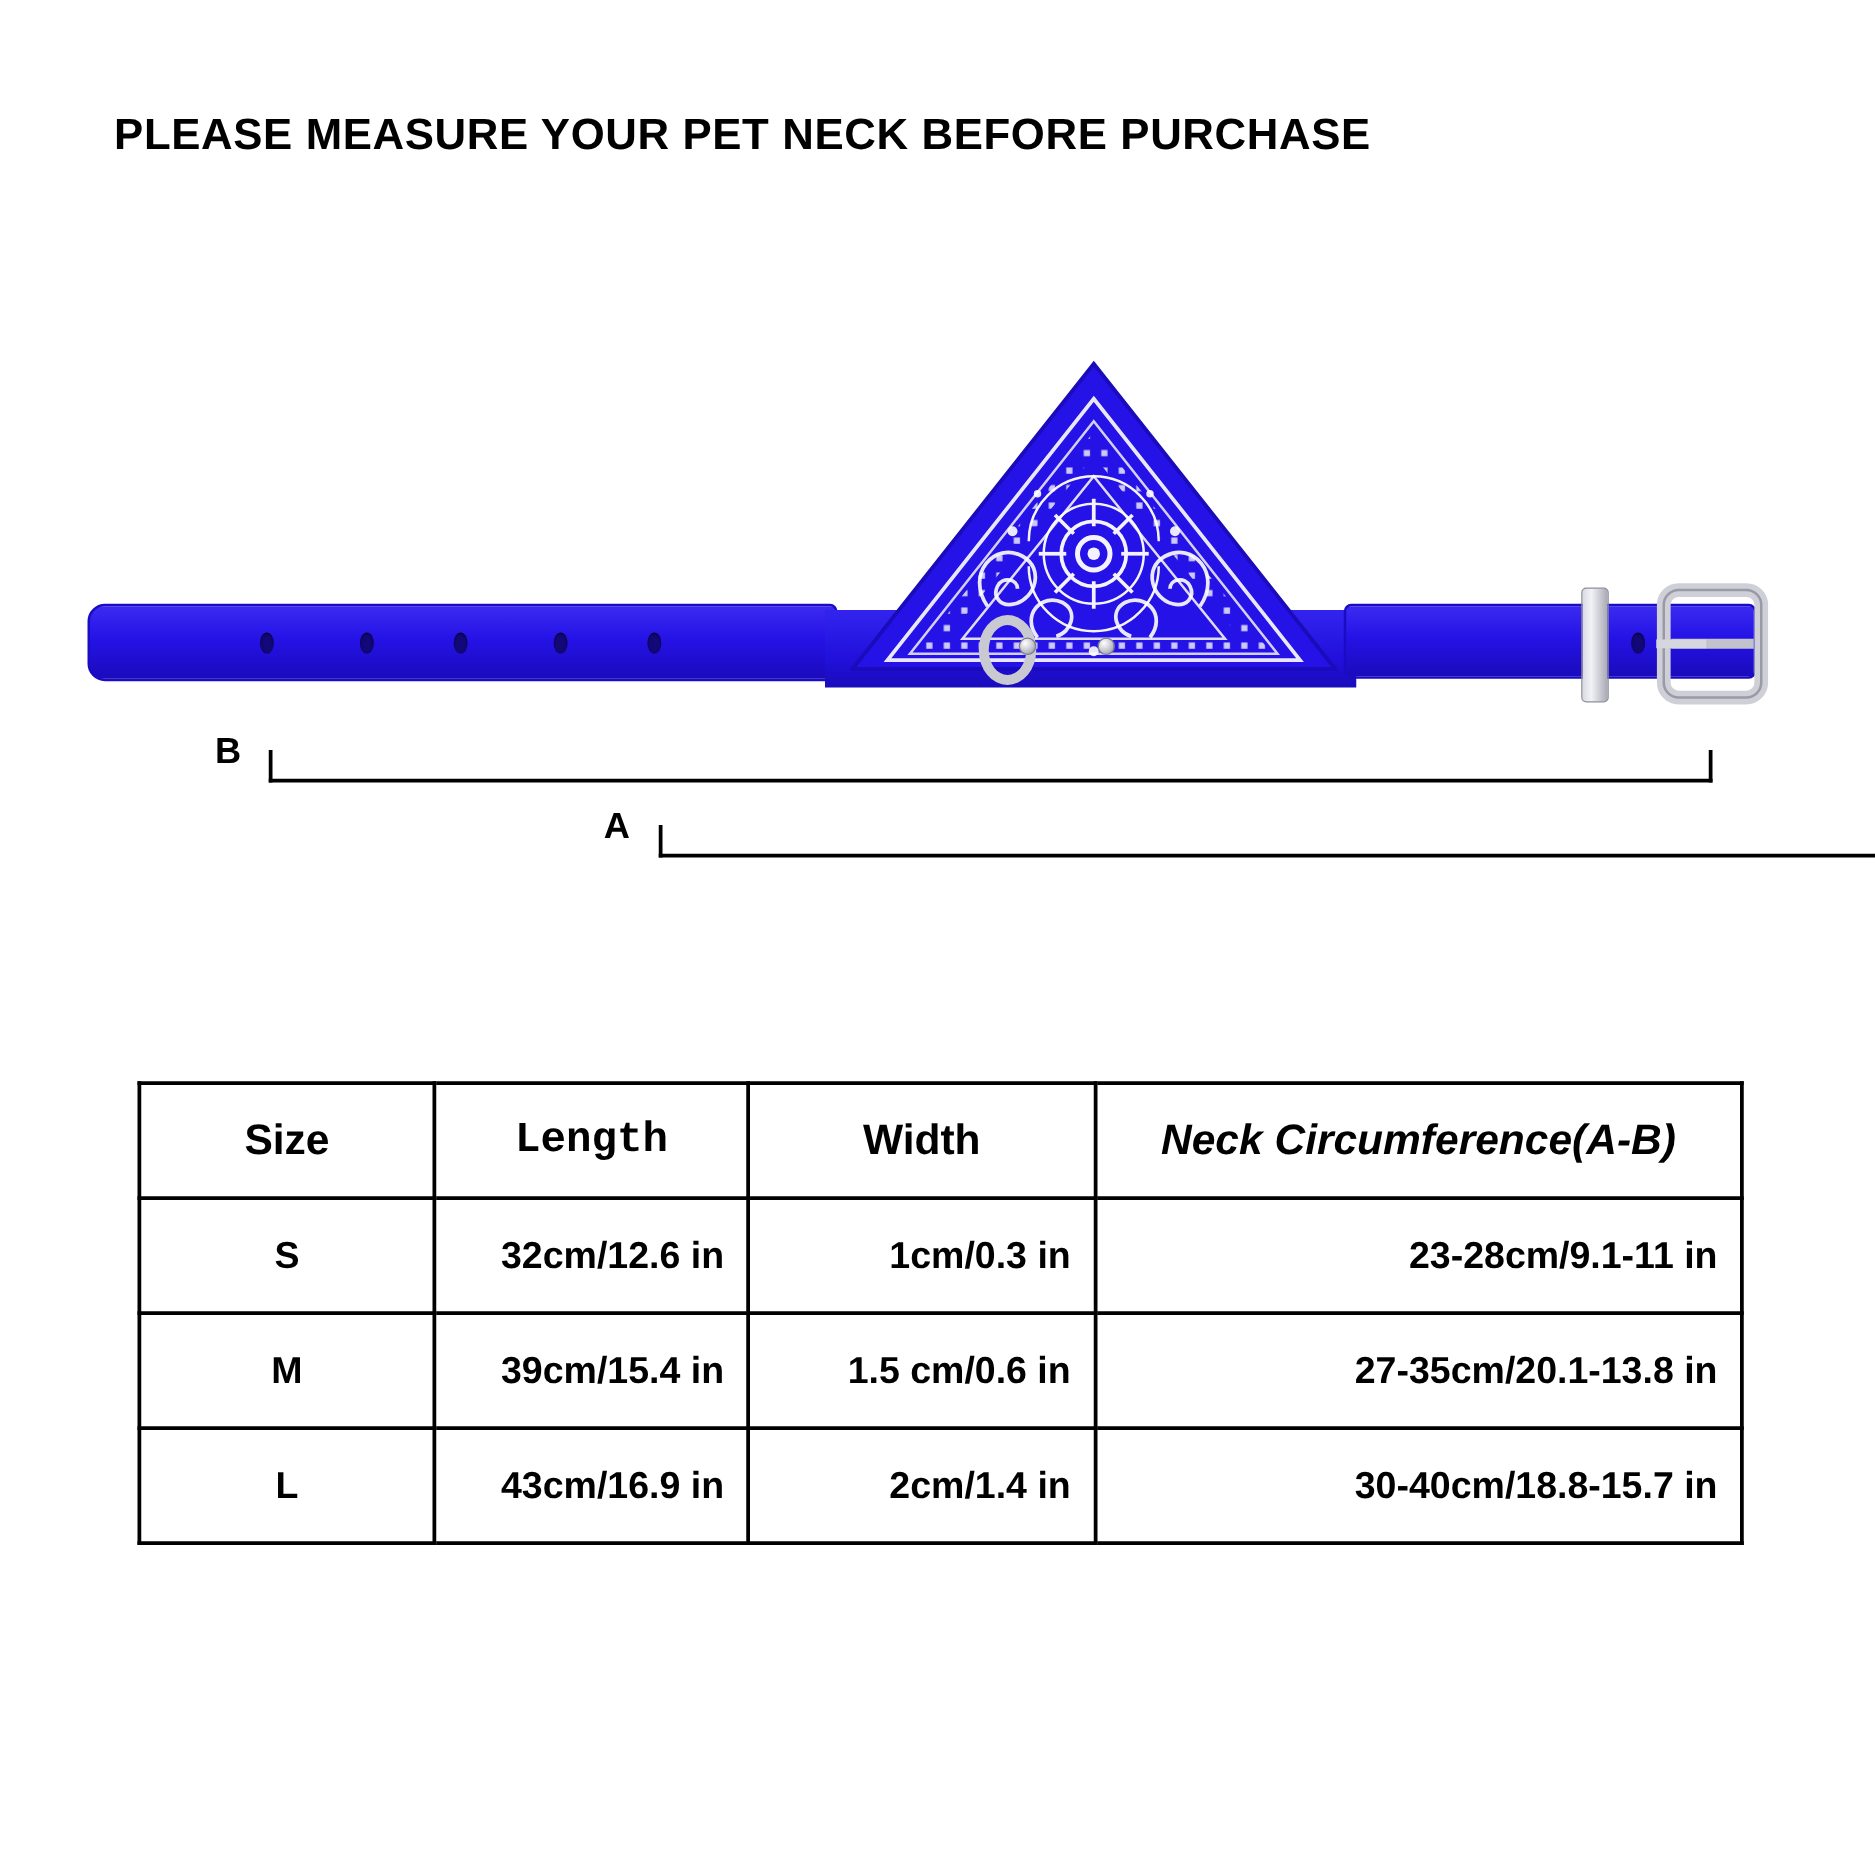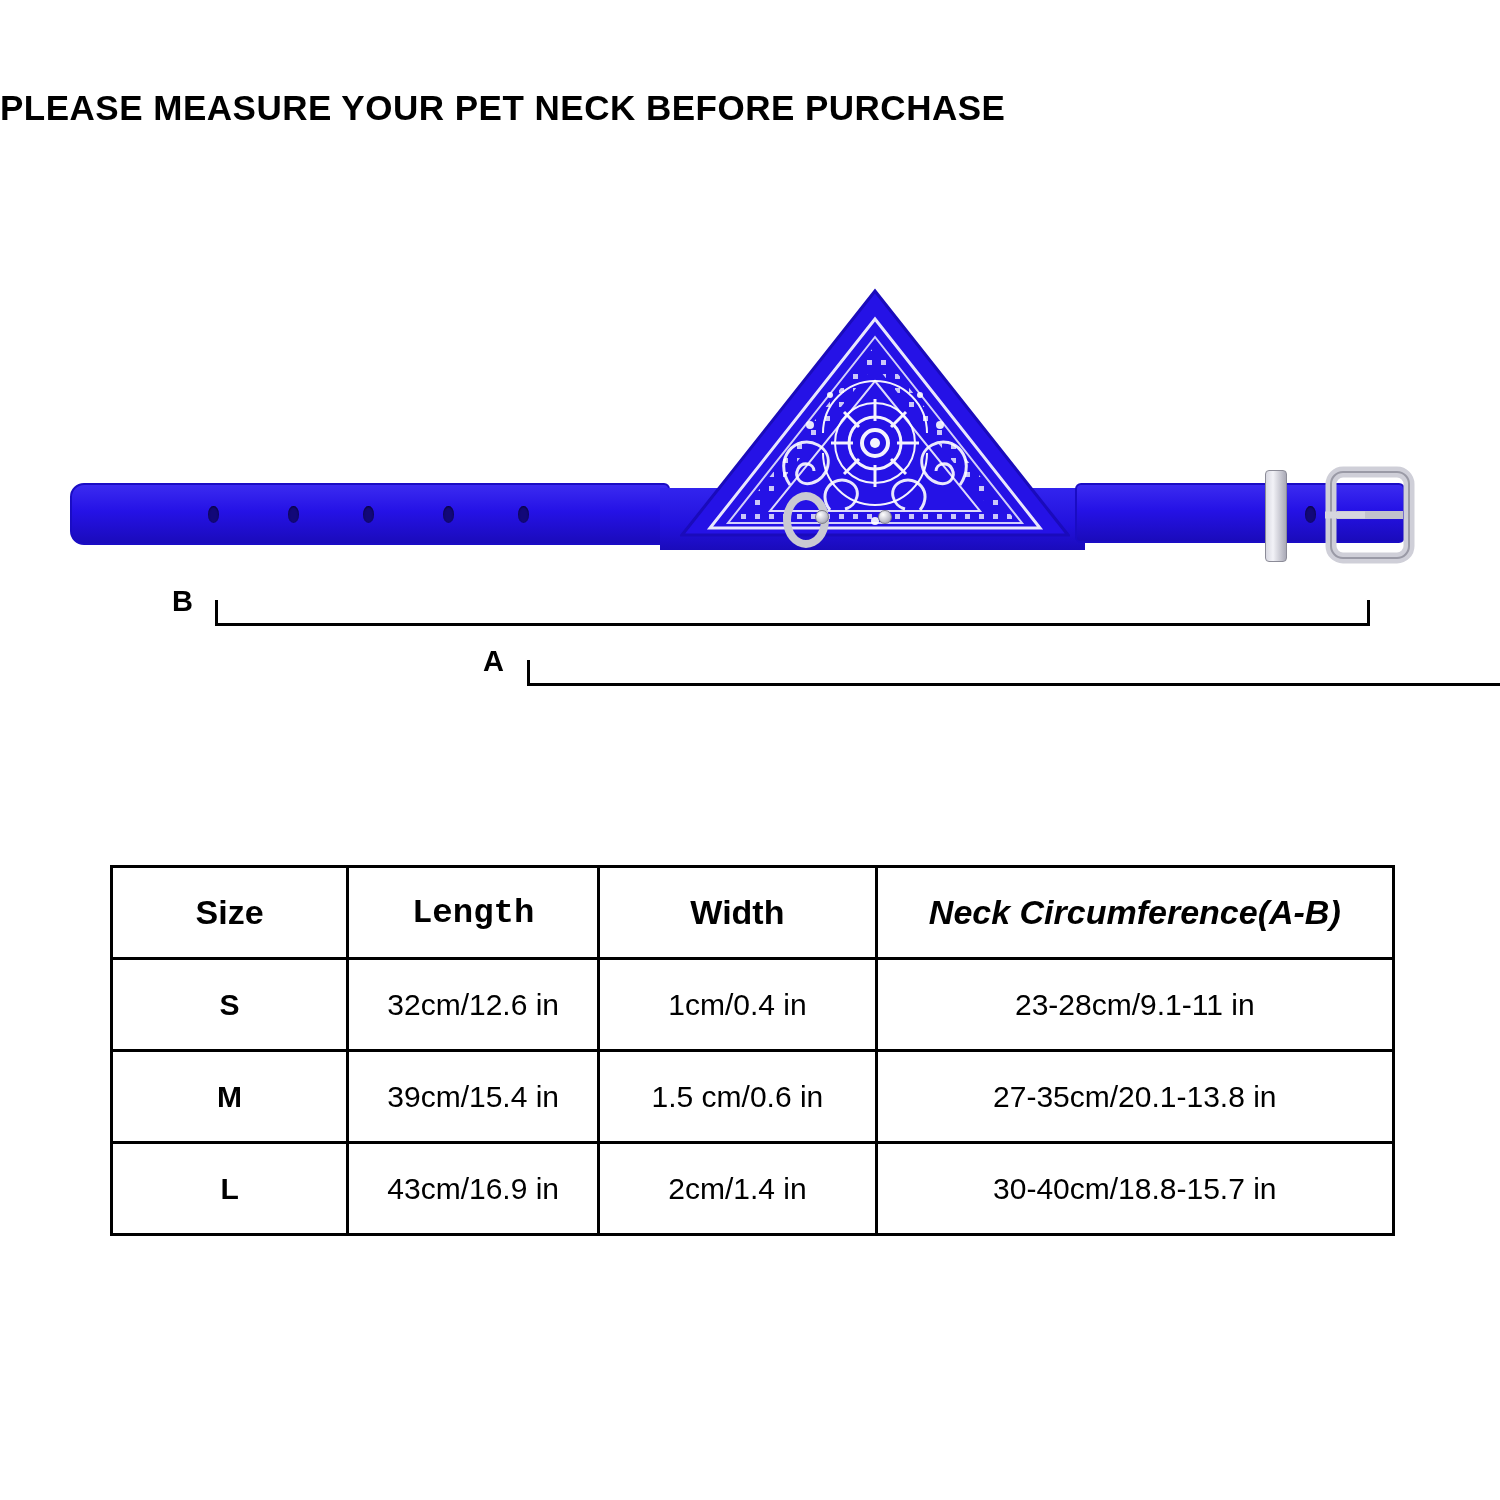--- a/index.html
+++ b/index.html
@@ -21,20 +21,21 @@
     width: 1500px;
     height: 1500px;
   }
 
   
   .title {
     position: absolute;
     top: 88px;
     left: 0;
     width: 1188px;
+    text-align: center;
     font-size: 35px;
     font-weight: bold;
     letter-spacing: 0.5px;
     color: #000000;
   }
 
   
   .product-area {
     position: absolute;
     top: 270px;
@@ -182,22 +183,22 @@
   .col-len   { width: 250px; font-family: Liberation Mono, monospace; }
   .col-wid   { width: 276px; }
   .col-neck  { width: 515px; font-style: italic; }
 
   .cell-size {
     text-align: center;
     font-weight: bold;
     font-size: 32px;
   }
   .cell-val {
-    text-align: center;
-    font-weight: normal;
+    text-align: right;
+    font-weight: bold;
   }
 </style>
 </head>
 <body>
 
 <div class="page">
 
   <div class="title">PLEASE MEASURE YOUR PET NECK BEFORE PURCHASE</div>
 
   <div class="product-area">
@@ -303,21 +304,21 @@
         <th class="col-size">Size</th>
         <th class="col-len">Length</th>
         <th class="col-wid">Width</th>
         <th class="col-neck">Neck Circumference(A-B)</th>
       </tr>
     </thead>
     <tbody>
       <tr>
         <td class="cell-size">S</td>
         <td class="cell-val">32cm/12.6 in</td>
-        <td class="cell-val">1cm/0.4 in</td>
+        <td class="cell-val">1cm/0.3 in</td>
         <td class="cell-val">23-28cm/9.1-11 in</td>
       </tr>
       <tr>
         <td class="cell-size">M</td>
         <td class="cell-val">39cm/15.4 in</td>
         <td class="cell-val">1.5 cm/0.6 in</td>
         <td class="cell-val">27-35cm/20.1-13.8 in</td>
       </tr>
       <tr>
         <td class="cell-size">L</td>

